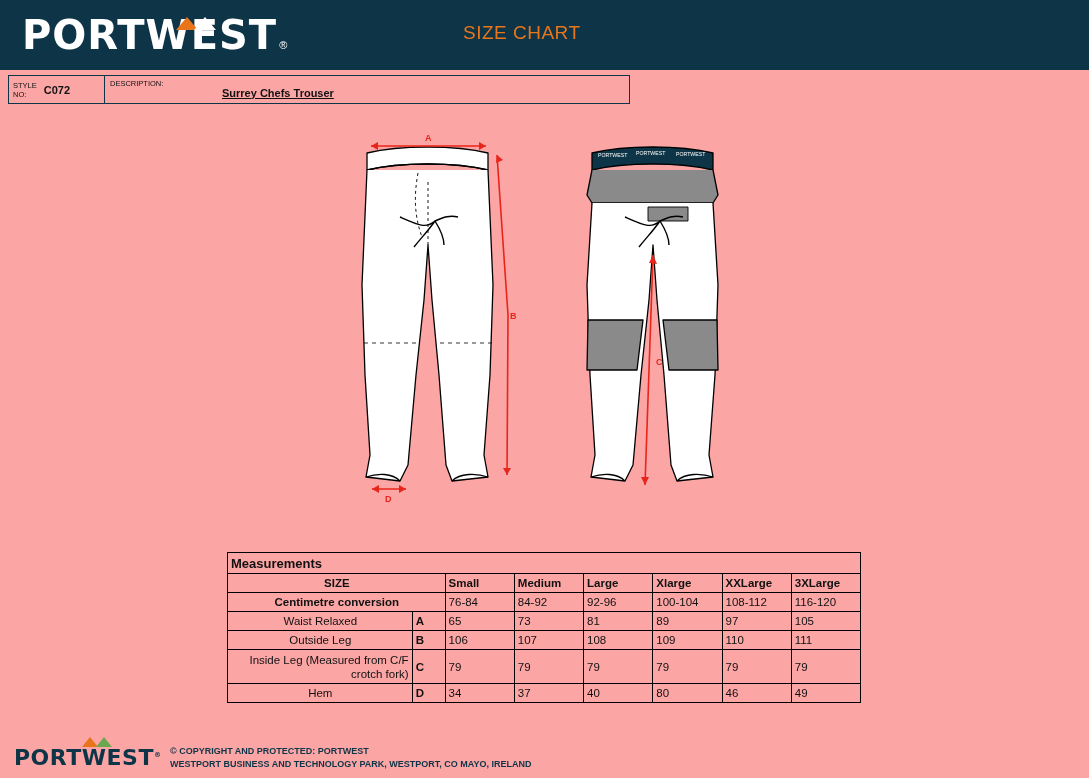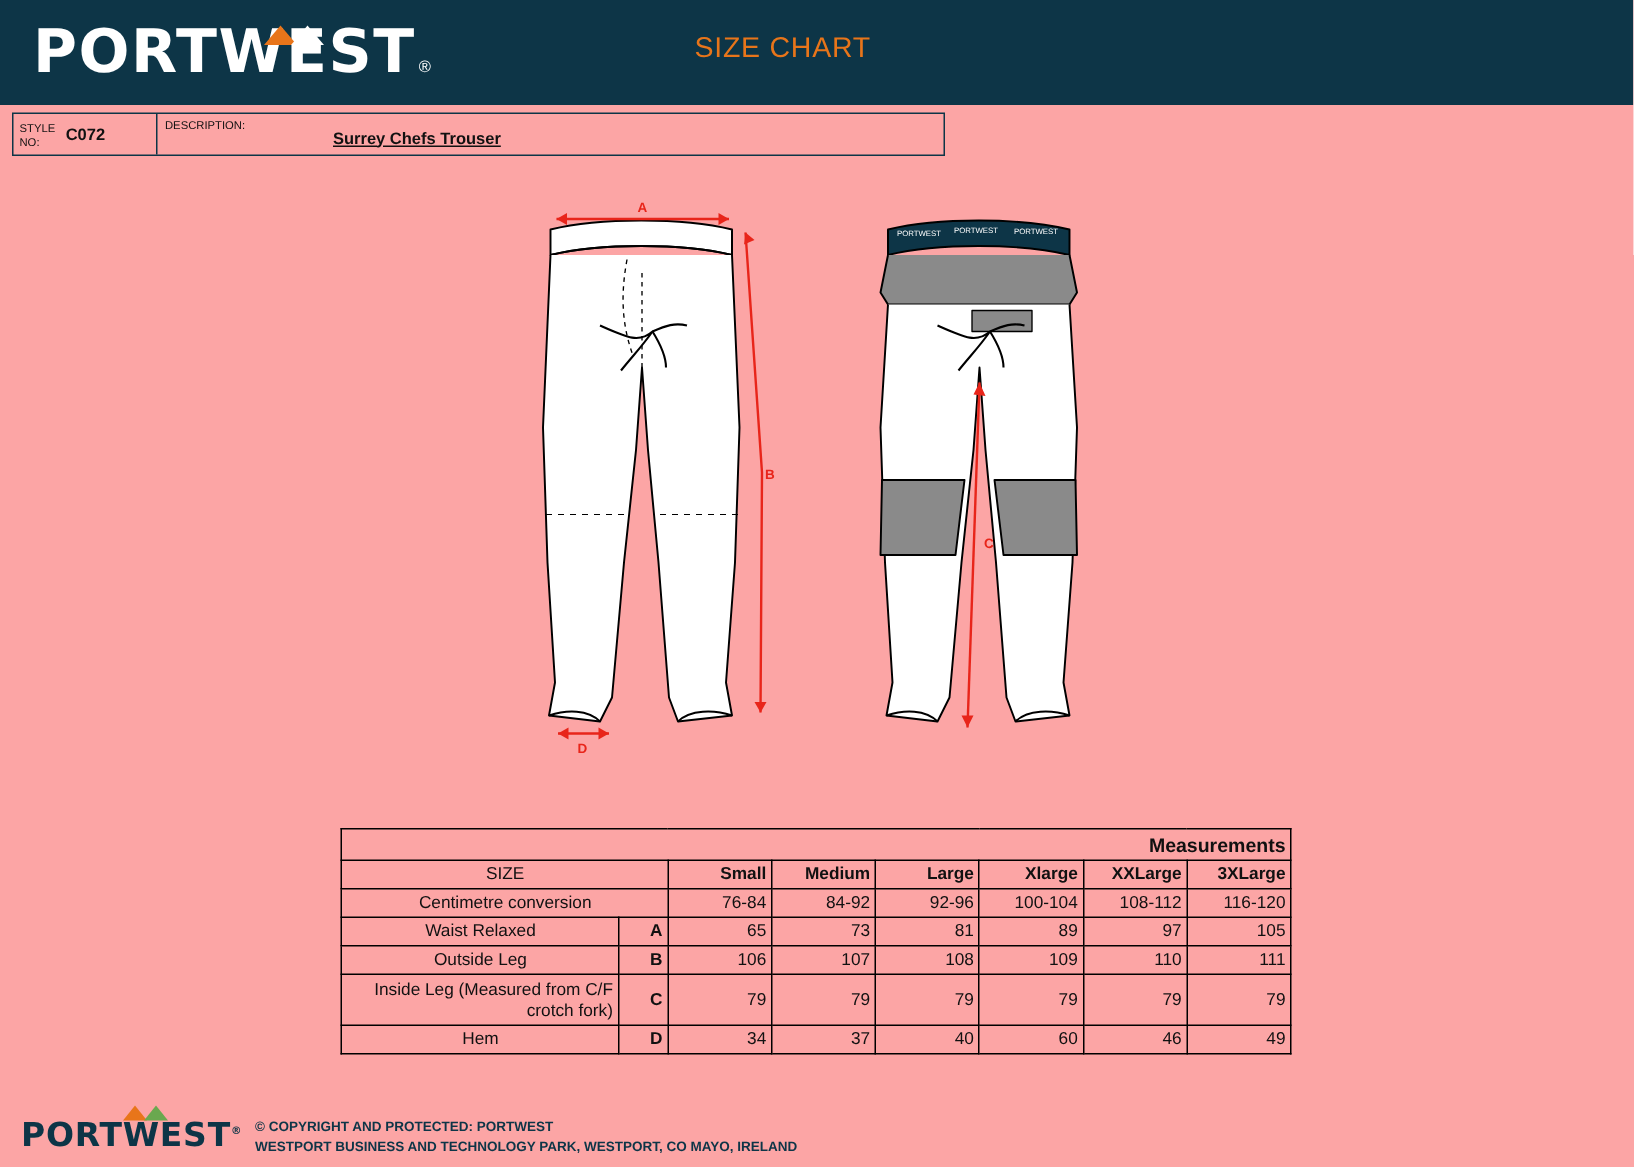--- a/index.html
+++ b/index.html
@@ -126,40 +126,40 @@
     position: absolute;
     left: 227px; top: 552px;
     width: 634px;
     border-collapse: collapse;
     font-size: 11.5px;
     color: #111;
   }
   .mtable td, .mtable th {
     border: 1px solid #000;
     padding: 2px 3px;
-    text-align: right;
+    text-align: left;
     height: 19px;
     font-weight: normal;
   }
   .mtable .title-row td {
     font-weight: bold;
     font-size: 13px;
     height: 21px;
   }
   .mtable .hdr td {
     font-weight: bold;
   }
   .mtable td.rowlabel {
     text-align: center;
     padding-left: 4px;
     width: 168px;
   }
   .mtable td.rowlabel.center {
     text-align: center;
-    font-weight: normal;
+    font-weight: bold;
   }
   .mtable td.code {
     width: 30px;
     font-weight: bold;
   }
   .mtable td.val { width: 63px; }
   .mtable td.two-line {
     text-align: right;
     padding-left: 4px;
     line-height: 14px;
@@ -372,21 +372,21 @@
         <td class="val">79</td>
         <td class="val">79</td>
         <td class="val">79</td>
       </tr>
       <tr>
         <td class="rowlabel">Hem</td>
         <td class="code">D</td>
         <td class="val">34</td>
         <td class="val">37</td>
         <td class="val">40</td>
-        <td class="val">60</td>
+        <td class="val">80</td>
         <td class="val">46</td>
         <td class="val">49</td>
       </tr>
     </tbody>
   </table>
 
   <div class="footer">
     <div class="footer-brand">
       <span>PORTWEST</span><span class="footer-reg">®</span>
     </div>

